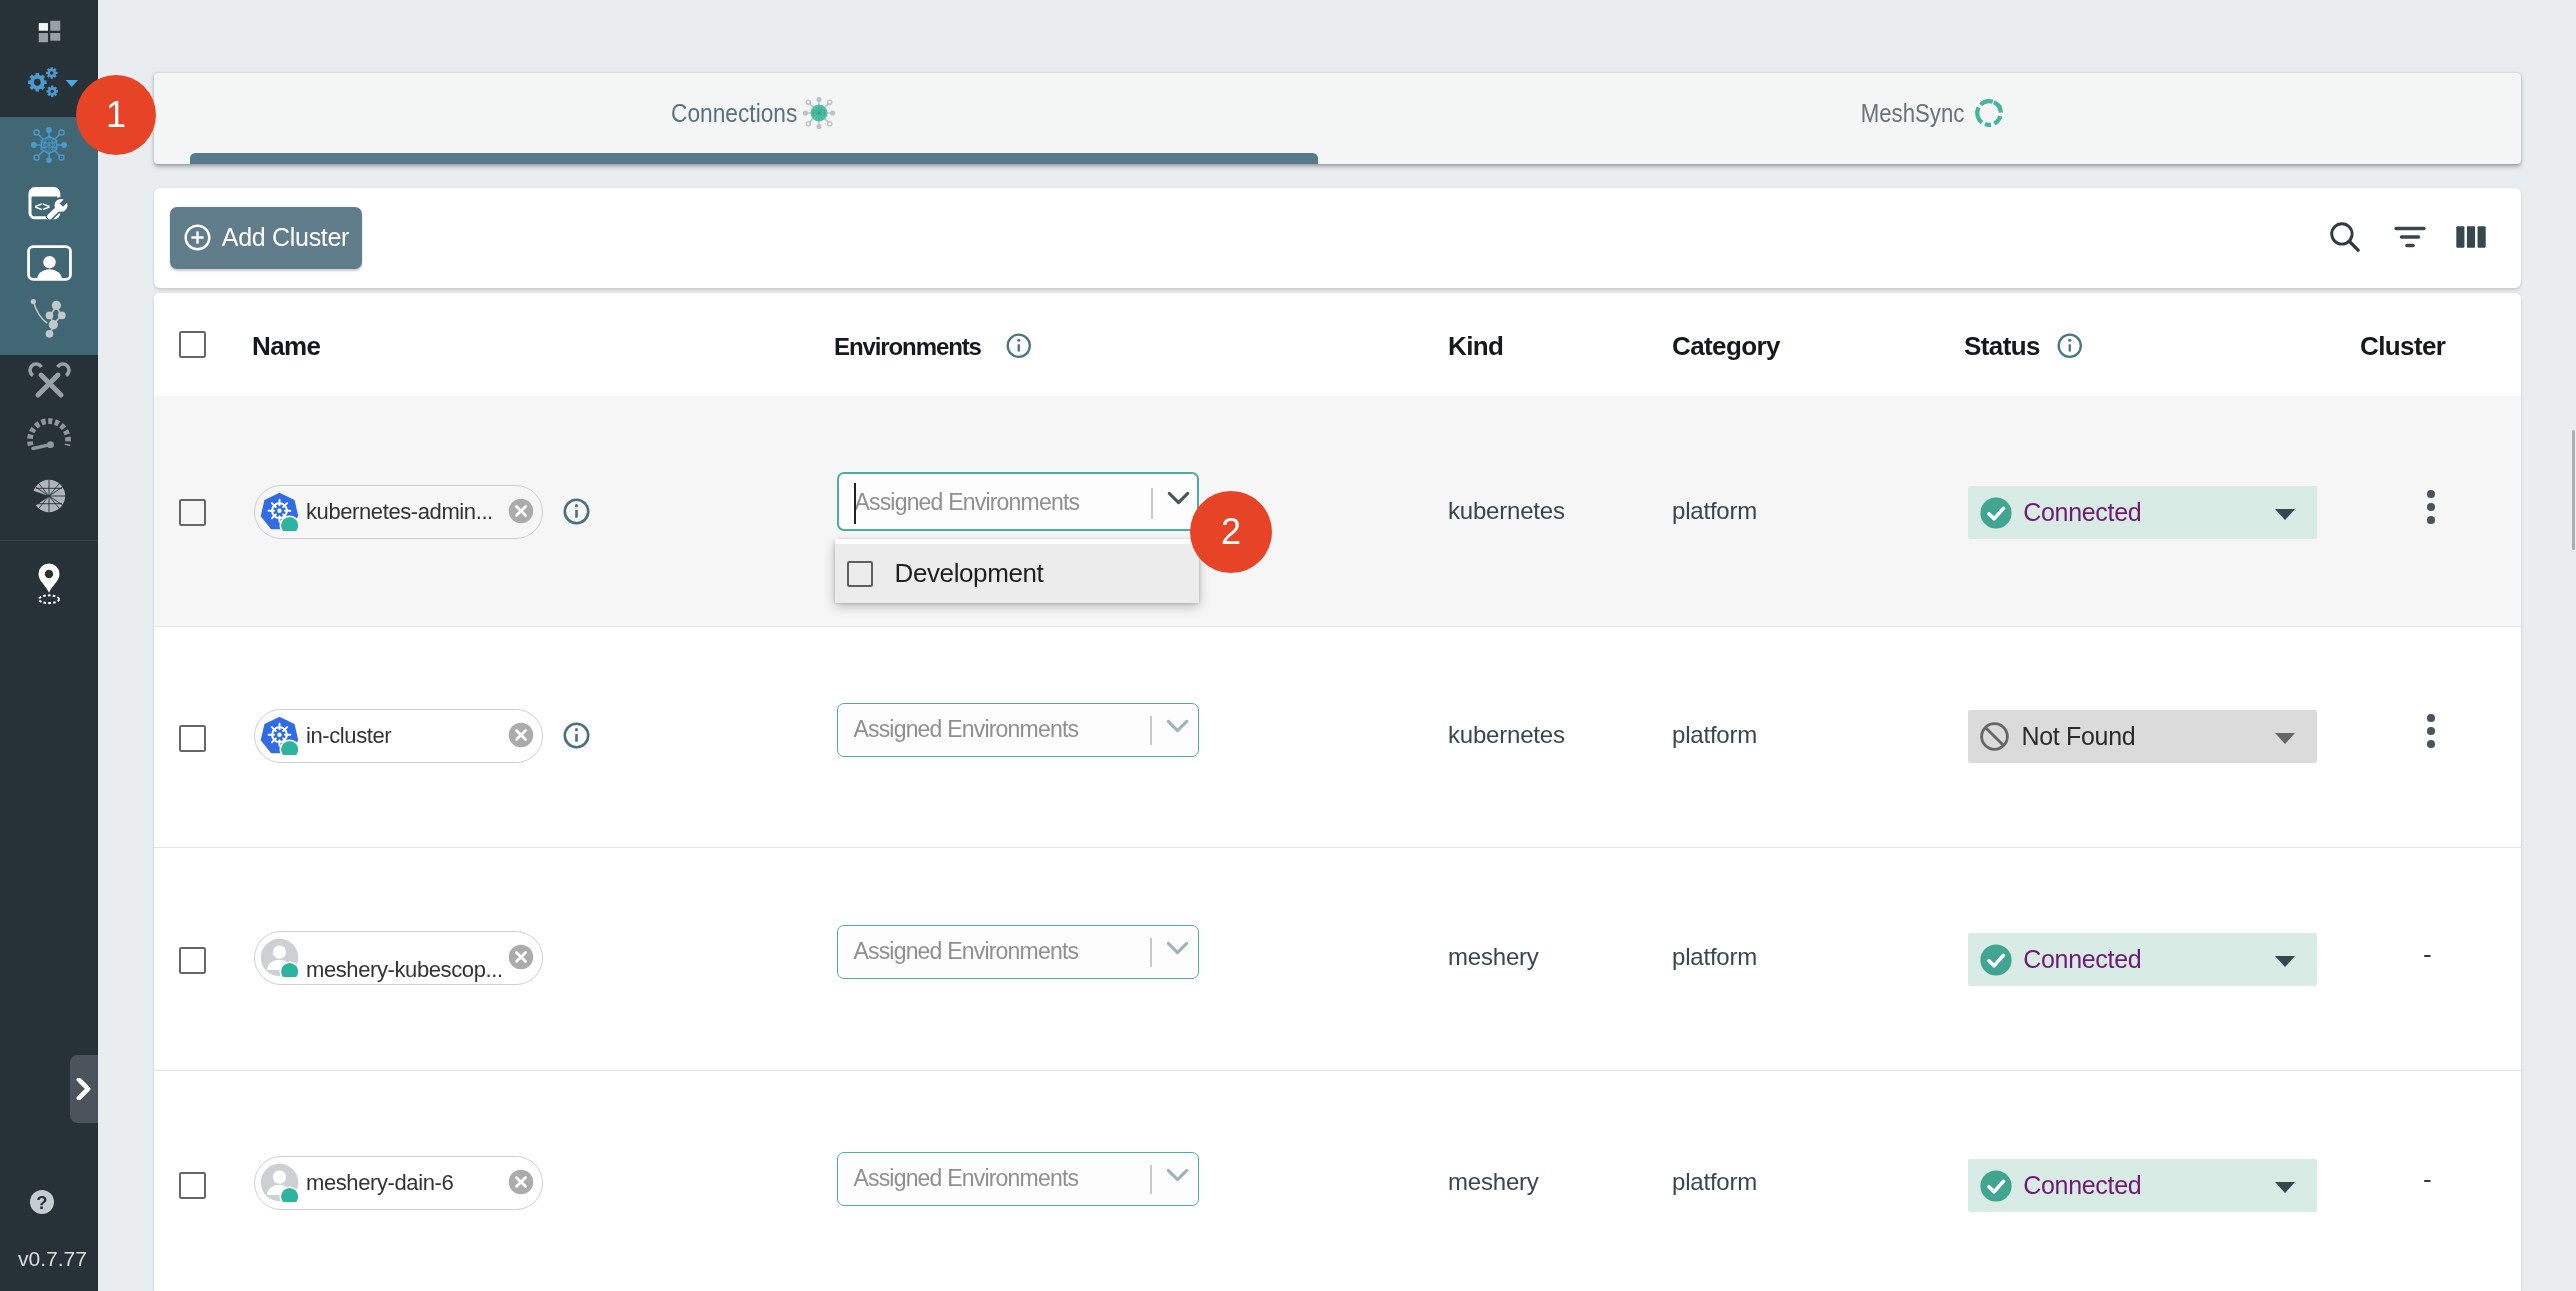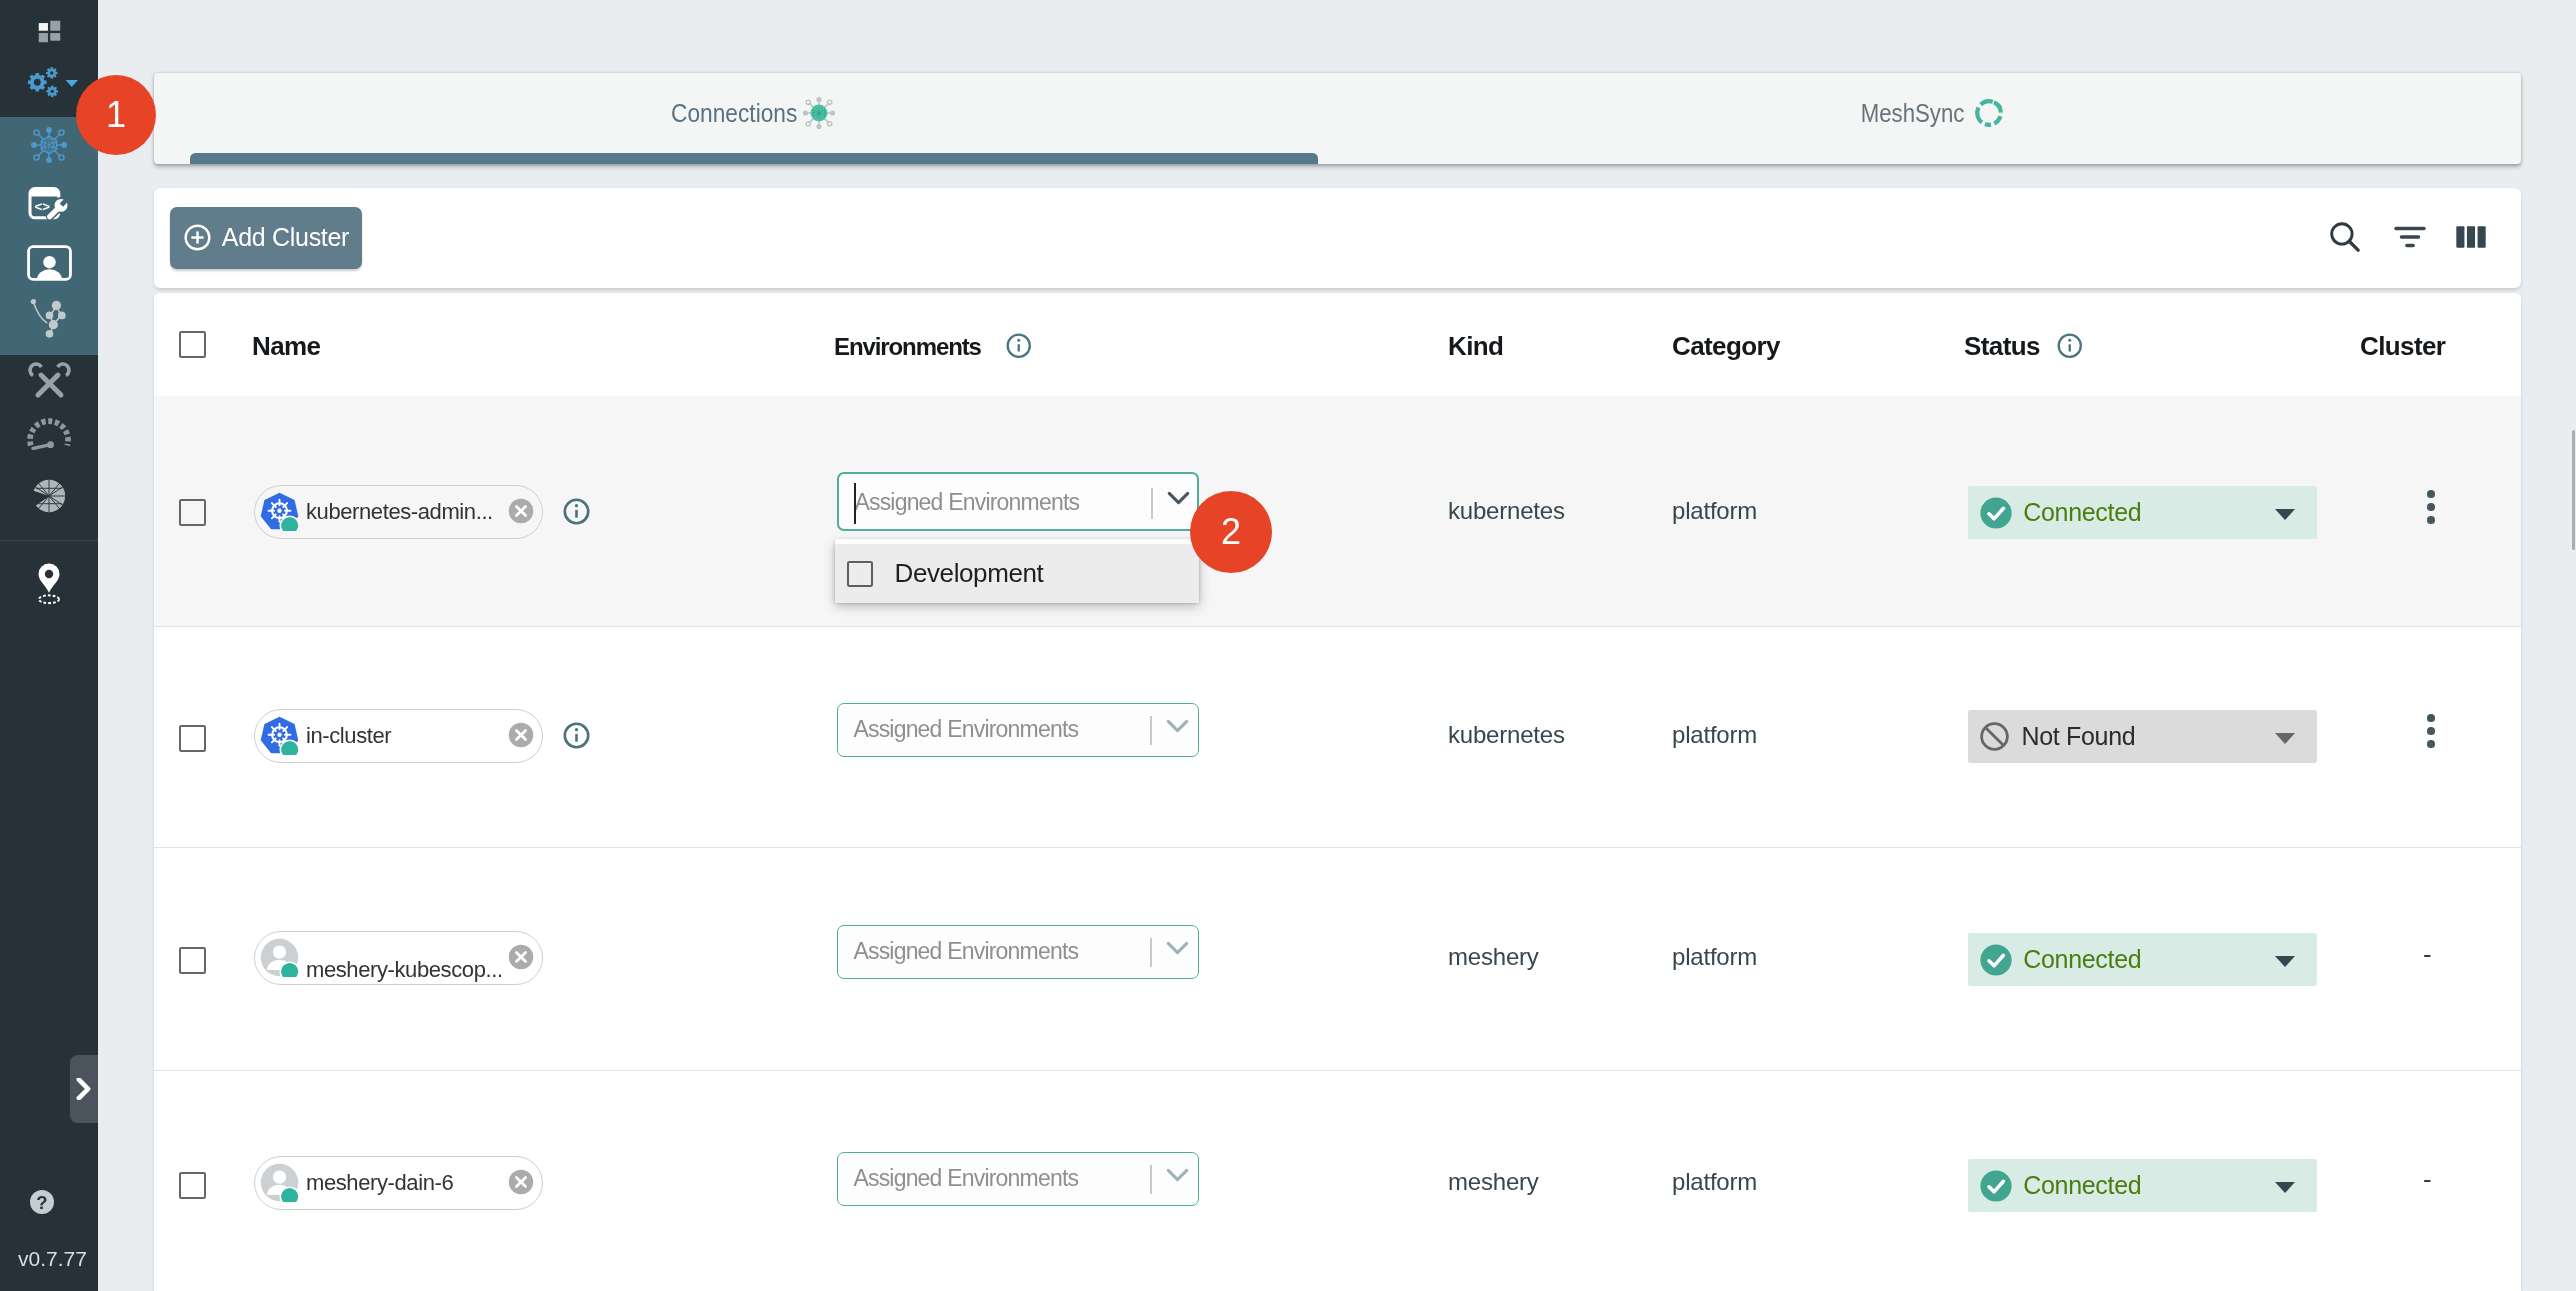--- a/index.html
+++ b/index.html
@@ -59,21 +59,21 @@
   .sel.lt .car{top:14.7px;}
   .sel.lt .ph{top:12.4px;}
 
   .kind{position:absolute;left:1294px;font-size:24px;color:#37474f;letter-spacing:-0.2px;}
   .cat{position:absolute;left:1518px;font-size:24px;color:#37474f;letter-spacing:-0.2px;}
 
   .schip{position:absolute;left:1814px;width:349px;height:53px;border-radius:2.3px;display:flex;align-items:center;}
   .schip.ok{background:#d8ebe5;}
   .schip.nf{background:#dbdbdb;}
   .schip .stxt{font-size:25px;margin-left:11.6px;letter-spacing:-0.3px;}
-  .schip.ok .stxt{color:#4d7c0f;}
+  .schip.ok .stxt{color:#701a75;}
   .schip.nf .stxt{color:#2b2b2b;}
   .schip.nf .scar{border-top-color:#666;}
   .schip .scar{position:absolute;right:21.6px;top:23px;width:0;height:0;border-left:10.8px solid transparent;border-right:10.8px solid transparent;border-top:11.6px solid #37474f;}
   .dots{position:absolute;left:2273px;width:7.7px;}
   .dots i{display:block;width:7.7px;height:7.7px;border-radius:50%;background:#46565f;margin-bottom:5.4px;}
   .dash{position:absolute;left:2269px;font-size:26px;color:#3a3a3a;}
 
   
   #ddpaper{position:absolute;left:681px;top:246px;width:364px;height:63px;background:#fff;box-shadow:0 4.6px 10.8px rgba(0,0,0,0.25),0 0.8px 3.1px rgba(0,0,0,0.2);z-index:20;}
   #dditem{position:absolute;left:0;top:5.4px;width:364px;height:59px;background:#ececec;display:flex;align-items:center;}

